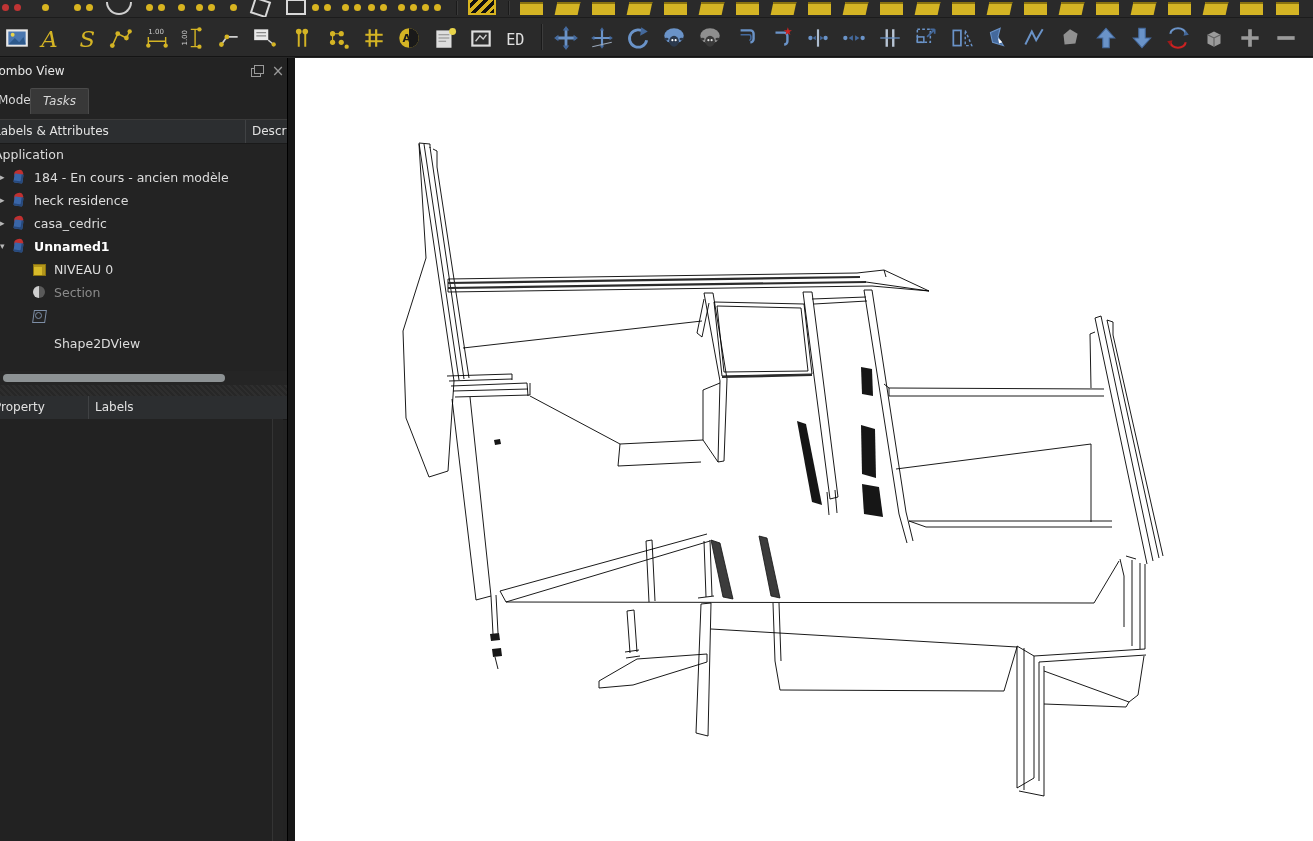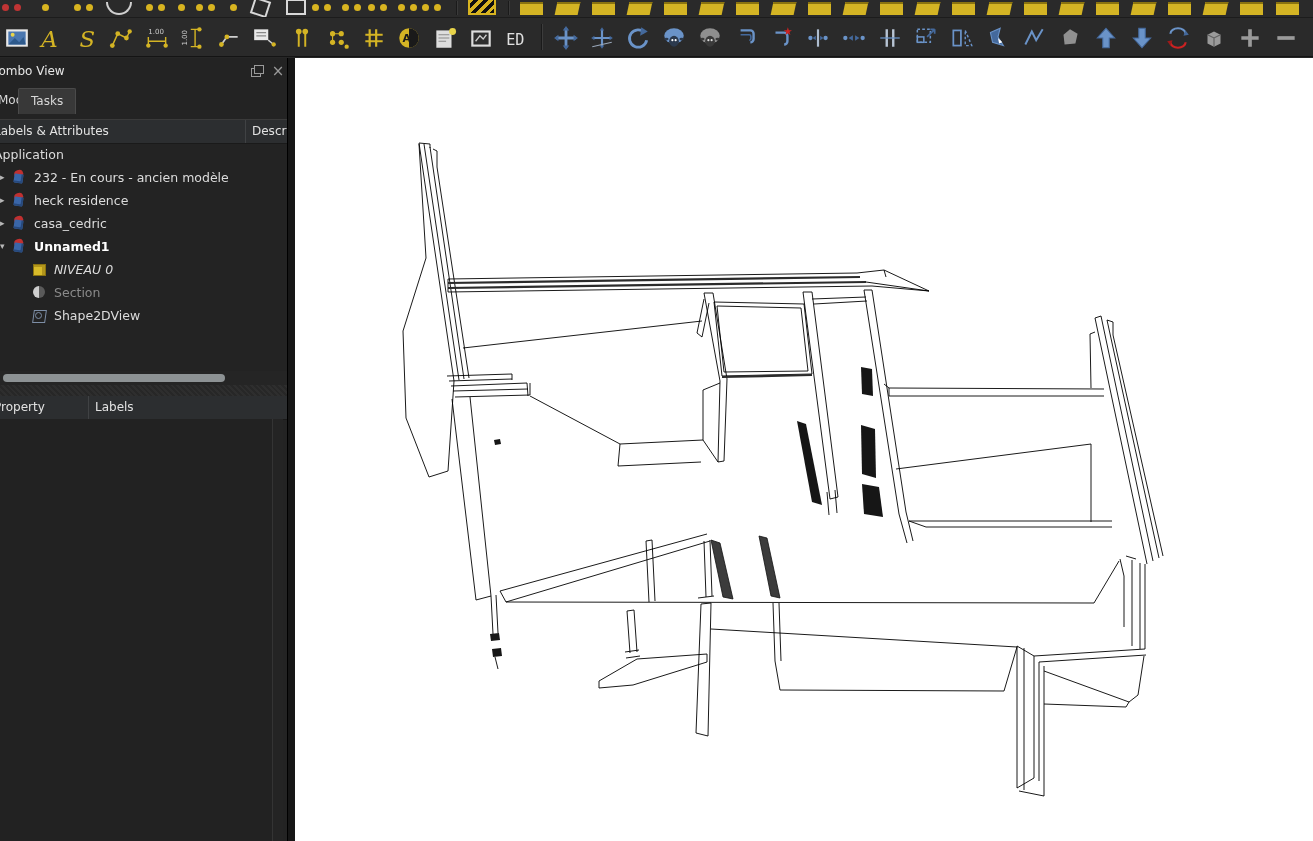--- a/index.html
+++ b/index.html
@@ -357,37 +357,37 @@
 <div id="panel">
   <div id="panelShift">
     <div class="ptitle">Combo View</div>
     <div class="pbtn" style="left:262px;">
         <span class="sq"></span>
         <span class="sq2"></span>
       </div>
     <div class="pbtn" style="left:284px;font-size:15px;">×</div>
     <div class="tabbar">
         <div class="tab" style="left: 0px;">Model</div>
-        <div class="tab boxed" style="left: 32px;">Tasks</div>
+        <div class="tab boxed" style="left: 44px; font-style: italic;">Tasks</div>
       </div>
     <div class="thead">
       <span style="padding-left:8px;">Labels &amp; Attributes</span>
       <span class="c2">Description</span>
     </div>
     <div class="tree">
         <div class="trow">
           <span class="lbl" style="left:8px;">Application</span>
         </div>
         <div class="trow">
           <span class="exp">▸</span>
           <span class="ti ti-doc" style="left: 26px;">
             <span class="a"></span>
             <span class="b"></span>
           </span>
-          <span class="lbl" style="left:48px;">232 - En cours - ancien modèle</span>
+          <span class="lbl" style="left:48px;">184 - En cours - ancien modèle</span>
         </div>
         <div class="trow">
           <span class="exp">▸</span>
           <span class="ti ti-doc" style="left: 26px;">
             <span class="a"></span>
             <span class="b"></span>
           </span>
           <span class="lbl" style="left:48px;">heck residence</span>
         </div>
         <div class="trow">
@@ -403,34 +403,34 @@
           <span class="ti ti-doc" style="left: 26px;">
             <span class="a"></span>
             <span class="b"></span>
           </span>
           <span class="lbl" style="left:48px;">Unnamed1</span>
         </div>
         <div class="trow">
           <span class="ti ti-floor" style="left: 46px;">
             <span class="a"></span>
           </span>
-          <span class="lbl" style="left:68px;font-style:italic;">NIVEAU 0</span>
+          <span class="lbl" style="left:68px;">NIVEAU 0</span>
         </div>
         <div class="trow muted">
           <span class="ti ti-sec" style="left: 46px;">
             <span class="a"></span>
           </span>
           <span class="lbl" style="left:68px;text-align:center;">Section</span>
         </div>
         <div class="trow">
           <span class="ti ti-s2d" style="left: 46px;">
             <span class="a"></span>
             <span class="b"></span>
           </span>
-          <span class="lbl" style="left:68px;">Shape2DView</span>
+          <span class="lbl" style="left:68px;margin-top:28px;">Shape2DView</span>
         </div>
       </div>
     <div class="hscroll">
       <div class="hthumb"></div>
     </div>
     <div class="psplit"></div>
     <div class="phead">
       <span style="padding-left:8px;">Property</span>
       <span class="c2">Labels</span>
     </div>

